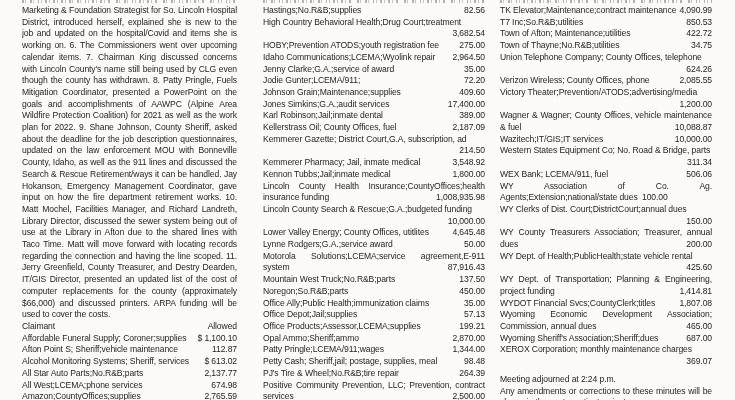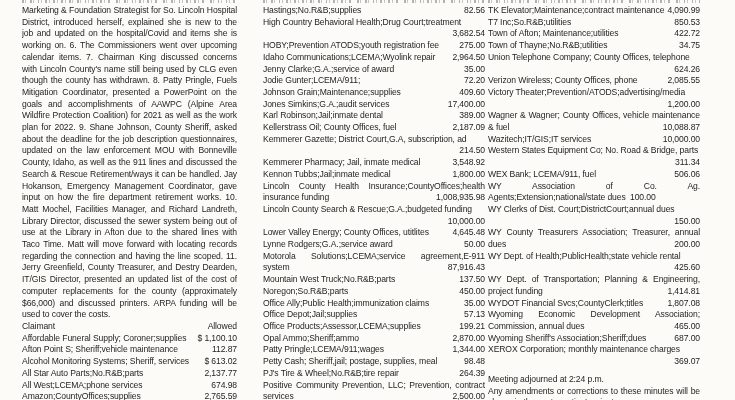--- a/index.html
+++ b/index.html
@@ -5,21 +5,21 @@
   html,body { margin:0; padding:0; background:#e8e8e6; }
   .page {
     position:relative; width:735px; height:400px; margin:0 auto;
     background:#fcfbf8; color:#1e1e1e; overflow:hidden;
     font-family:Liberation Sans, sans-serif;
     font-size:9.9px; line-height:11.7px; letter-spacing:-0.12px;
   }
   .col { position:absolute; top:0; height:400px; overflow:hidden; }
   #col1 { left:22px;  width:215px; }
   #col2 { left:263px; width:222px; }
-  #col3 { left:488px; width:212px; }
+  #col3 { left:500px; width:212px; }
   .squeeze { width:calc(100% / 0.87); transform:scaleX(0.87); transform-origin:0 0; }
   .clip-line {
     height:3px; margin:0 0 1px 0; overflow:hidden; opacity:.45;
     background:repeating-linear-gradient(90deg,
       rgba(35,35,35,.75) 0 2px, transparent 2px 4px,
       rgba(35,35,35,.55) 4px 5px, transparent 5px 9px);
   }
   .prose { margin:0; text-align:justify; }
   .claim { text-align:justify; }
   .claim::after { content:""; display:block; clear:both; }

